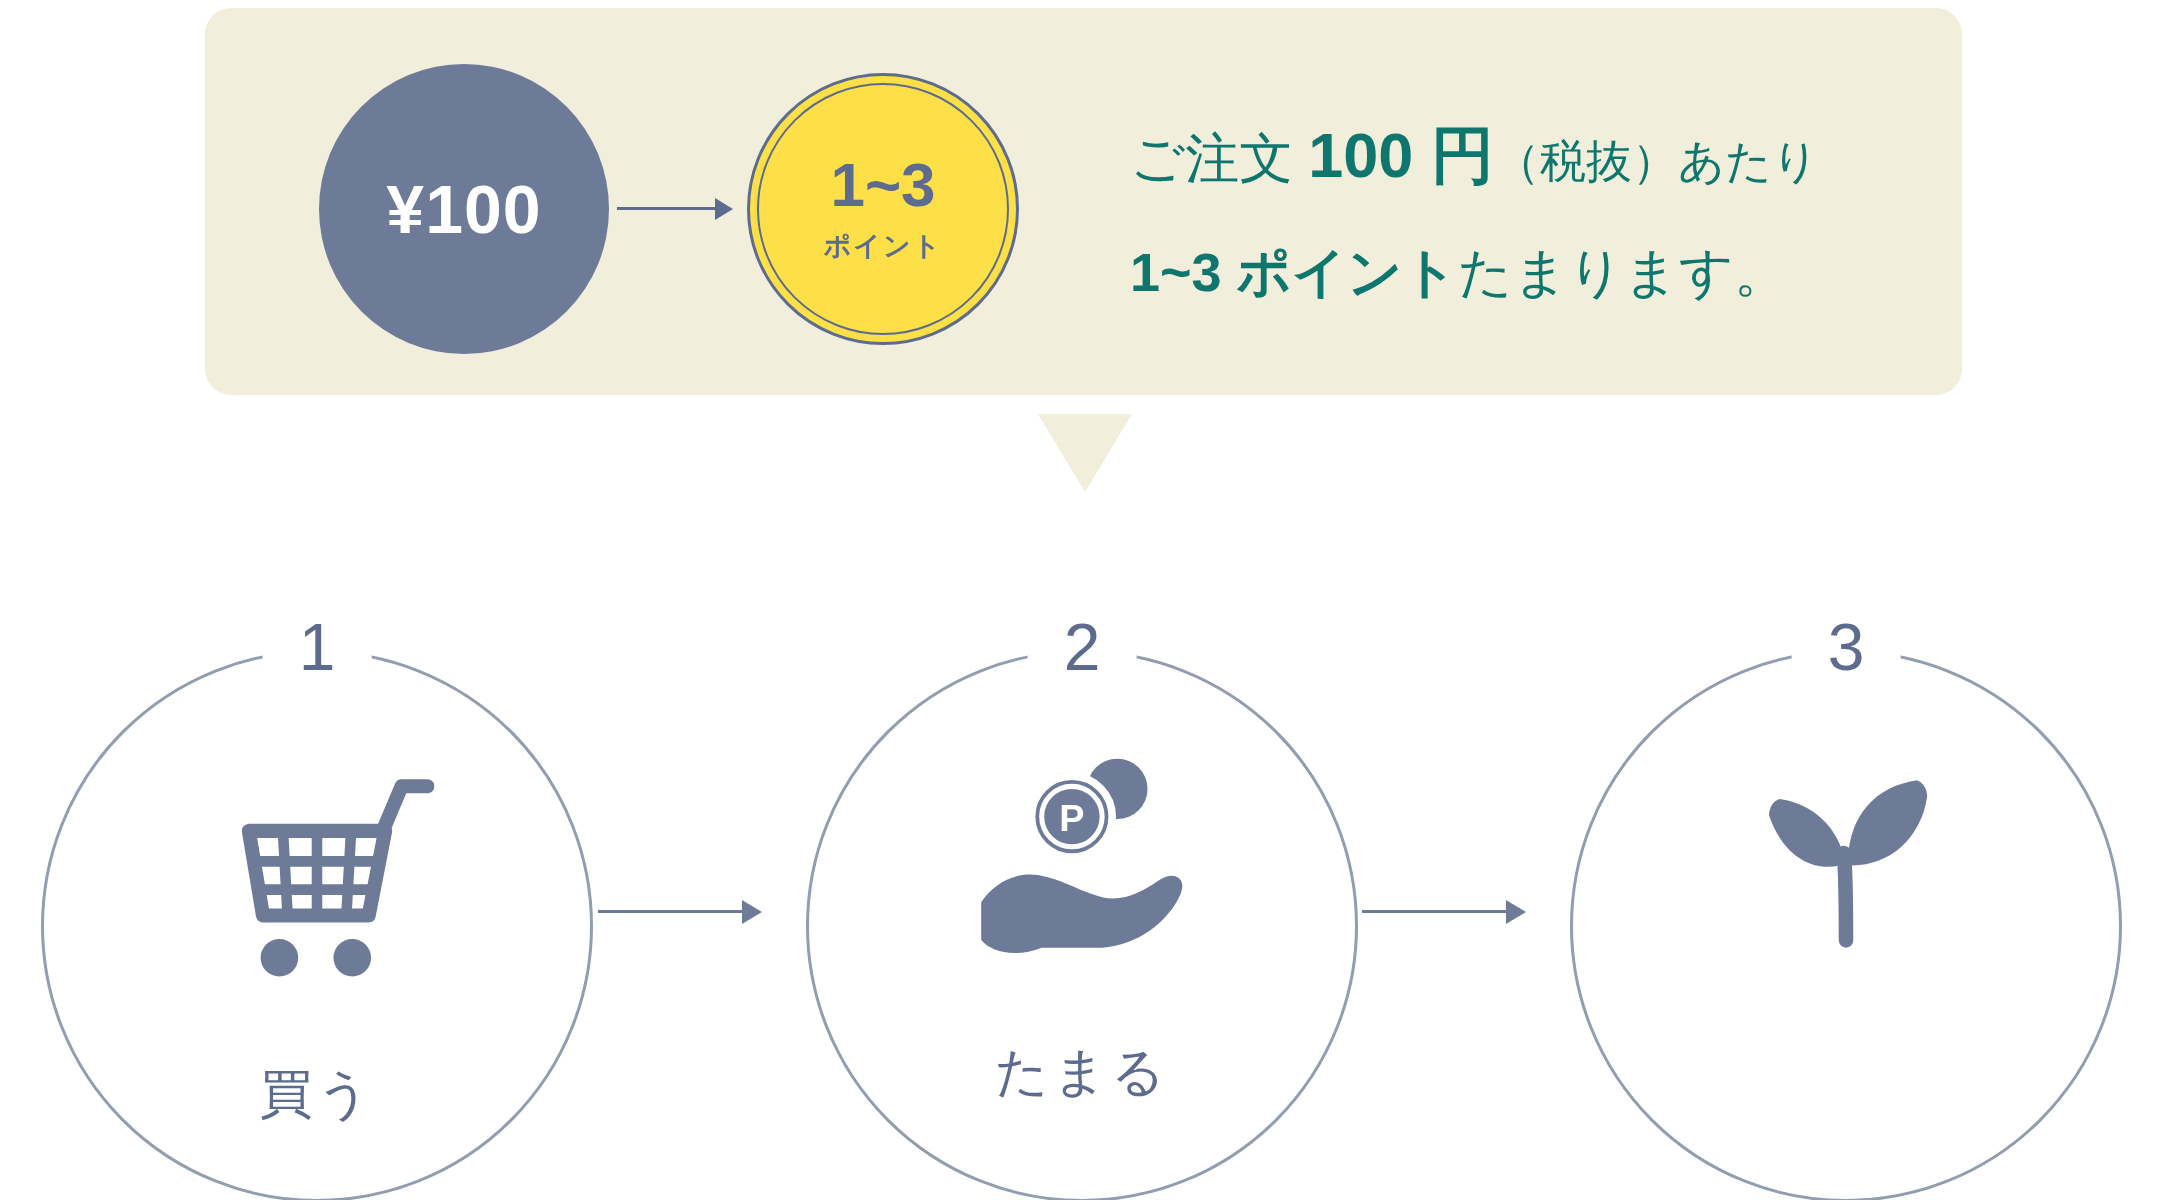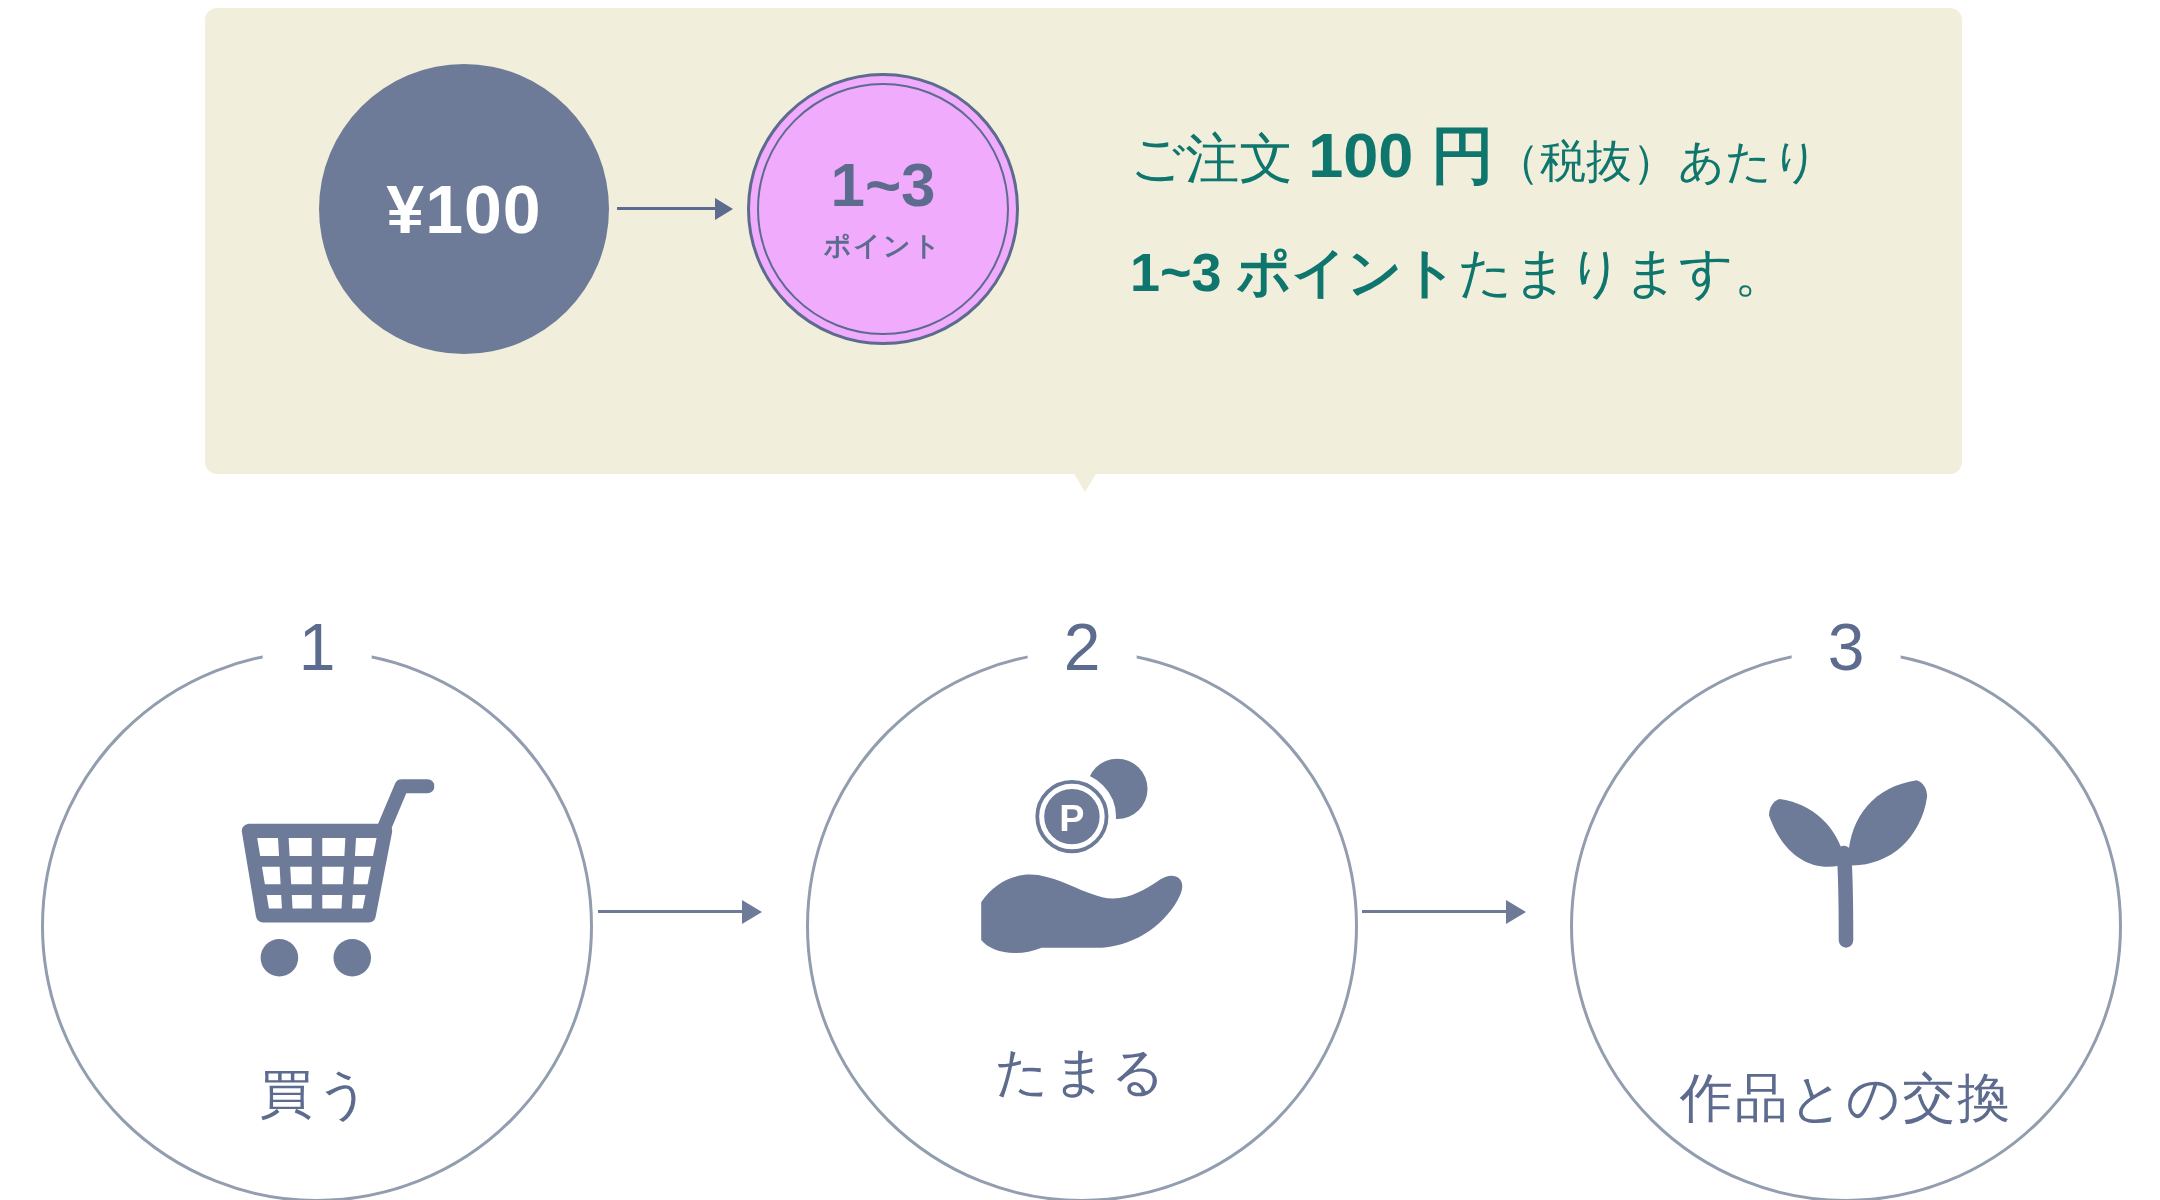--- a/index.html
+++ b/index.html
@@ -9,23 +9,23 @@
     height: 1200px;
     background: #ffffff;
     overflow: hidden;
     font-family: "Liberation Sans", "DejaVu Sans", sans-serif;
   }
 
   
   .bubble {
     position: absolute;
     left: 205px; top: 8px;
-    width: 1757px; height: 466px;
+    width: 1757px; height: 387px;
     background: #f1efdc;
-    border-radius: 12px;
+    border-radius: 26px;
   }
   .bubble-pointer {
     position: absolute;
     left: 833px; top: 406px;
     width: 0; height: 0;
     border-left: 47px solid transparent;
     border-right: 47px solid transparent;
     border-top: 78px solid #f1efdc;
   }
   .price-circle {
@@ -44,21 +44,21 @@
     position: absolute; left: 98px; top: 4px; width: 0; height: 0;
     border-top: 11px solid transparent; border-bottom: 11px solid transparent;
     border-left: 18px solid #5c6b8e;
   }
 
   .points-circle {
     position: absolute;
     left: 542px; top: 65px;
     width: 272px; height: 272px;
     border-radius: 50%;
-    background: #f0abfc;
+    background: #fde047;
     border: 3px solid #5c6b8e;
     box-sizing: border-box;
   }
   .points-inner-ring {
     position: absolute; inset: 7px;
     border: 2px solid #5c6b8e;
     border-radius: 50%;
     display: flex; flex-direction: column; align-items: center; justify-content: center;
   }
   .points-value { font-size: 62px; font-weight: bold; color: #5c6b8e; line-height: 1; }
@@ -220,17 +220,16 @@
     <div class="step-number">3</div>
     <div class="step-icon">
       <svg viewBox="0 0 100 100" aria-hidden="true">
         <path d="M50,92 C50,74 50,62 49,50" stroke="#6d7b98" stroke-width="7" fill="none" stroke-linecap="round"></path>
         <path d="M47,56 C34,59 20,52 13,32 C13,28 15,25 18,24 C34,26 46,38 49,52 Z" fill="#6d7b98"></path>
         <path d="M51,52 C52,32 64,18 84,15 C87,16 89,19 89,23 C86,43 71,56 53,56 Z" fill="#6d7b98"></path>
       </svg>
     </div>
     <div class="step-label">
       <br>
-      <span>作品との交換</span>
     </div>
   </div>
 
 </div>
 
 </body></html>

